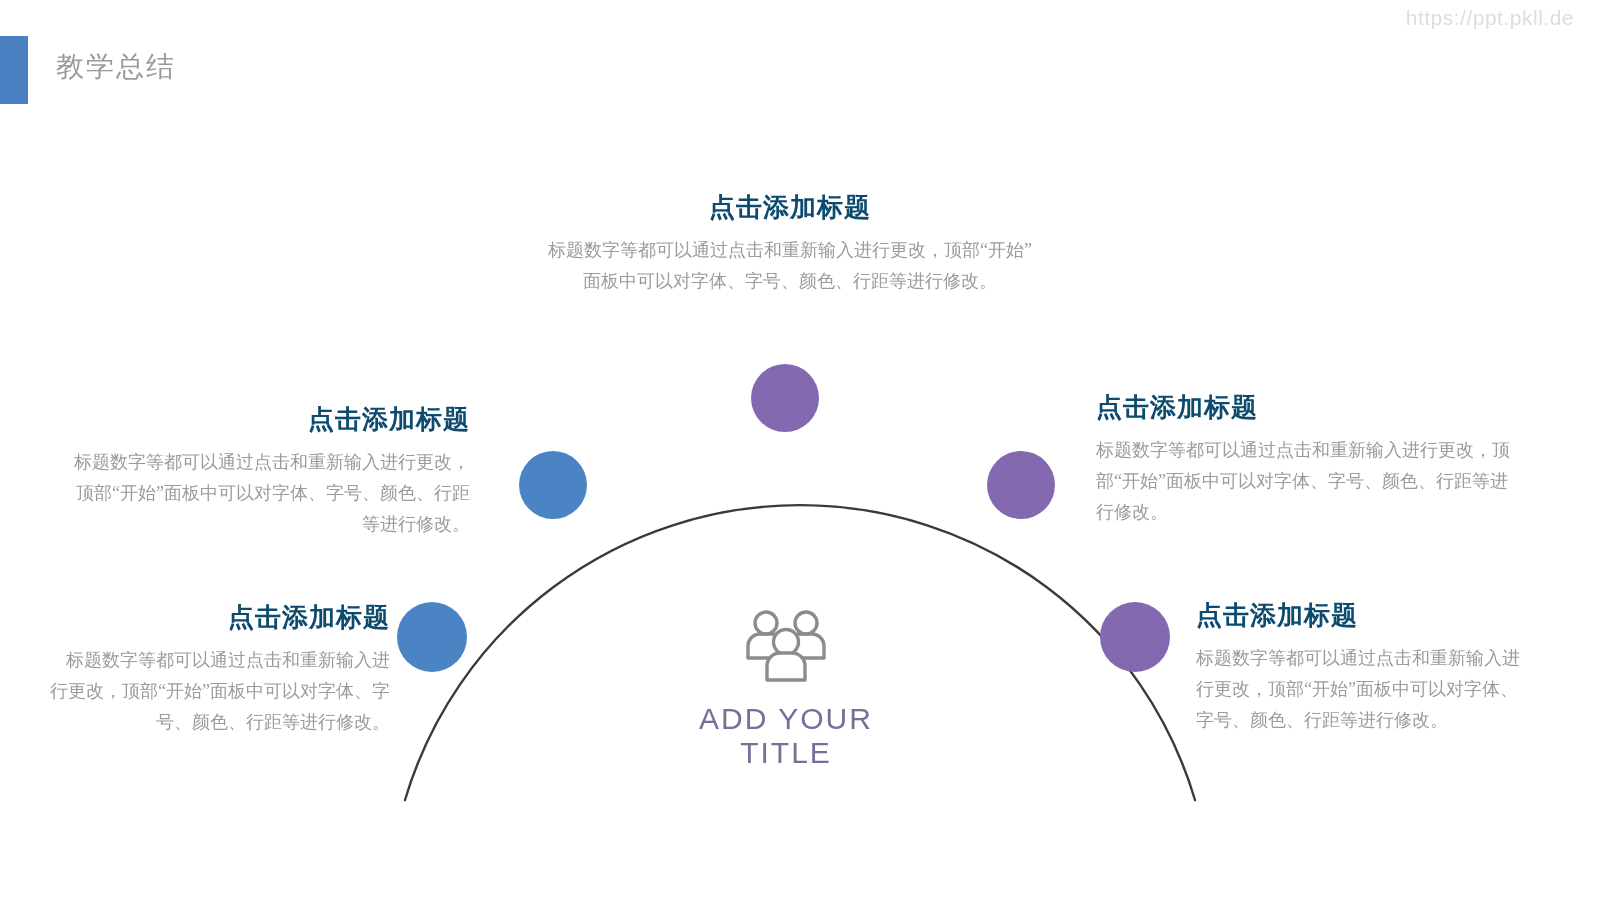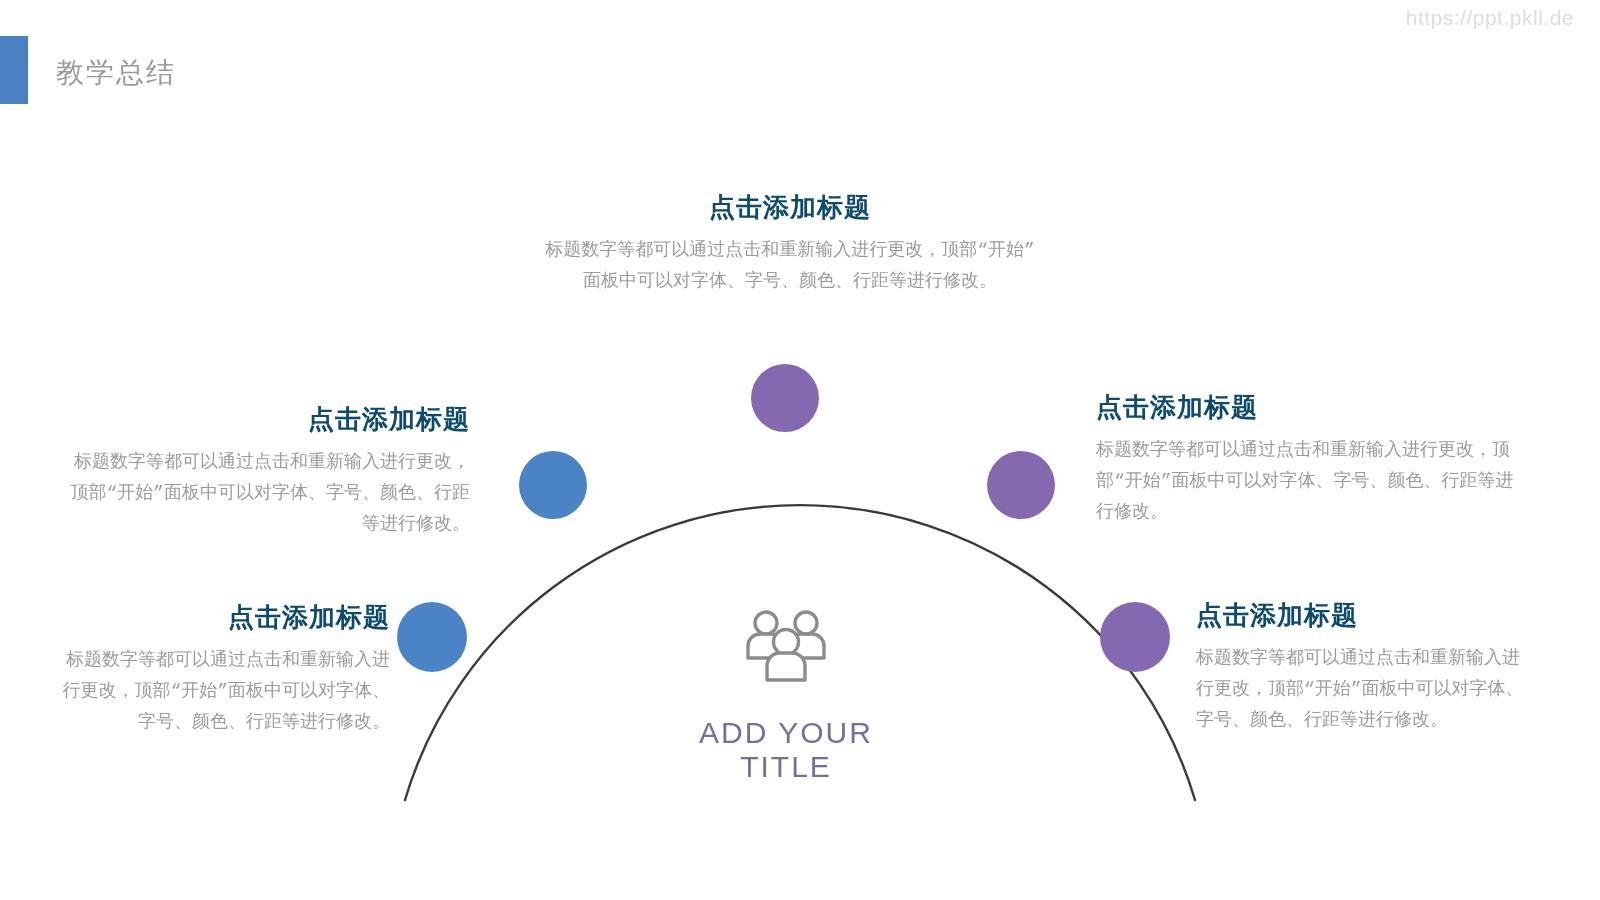--- a/index.html
+++ b/index.html
@@ -41,21 +41,21 @@
     position: absolute;
     left: 0;
     top: 36px;
     width: 28px;
     height: 68px;
     background: #4a81c3;
   }
   .header-title {
     position: absolute;
     left: 56px;
-    top: 54px;
+    top: 48px;
     font-size: 28px;
     color: #9a9a9a;
     letter-spacing: 2px;
     font-family: "DejaVu Sans", "Liberation Sans", sans-serif;
   }
 
   
   .arc-svg {
     position: absolute;
     left: 0;
@@ -78,21 +78,21 @@
     color: #0c4a6e;
     letter-spacing: 1px;
     margin: 0 0 10px 0;
     font-family: "DejaVu Sans", "Liberation Sans", sans-serif;
   }
   .block-body {
     font-size: 18px;
     line-height: 31px;
     color: #9b9b9b;
     margin: 0;
-    font-family: Liberation Mono, monospace;
+    font-family: Liberation Serif, serif;
   }
 
   .tb { position: absolute; }
 
   #block-top      { left: 540px;  top: 190px; width: 500px; text-align: center; }
   #block-left-mid { left: 70px;   top: 402px; width: 400px; text-align: right; }
   #block-right-mid{ left: 1096px; top: 390px; width: 420px; text-align: left; }
   #block-left-bot { left: 50px;   top: 600px; width: 340px; text-align: right; }
   #block-right-bot{ left: 1196px; top: 598px; width: 330px; text-align: left; }
 
@@ -106,21 +106,21 @@
     left: 650px;
     top: 608px;
     width: 272px;
     text-align: center;
   }
   .center-icon {
     display: block;
     margin: 0 auto;
   }
   .center-title {
-    margin-top: 28px;
+    margin-top: 14px;
     font-size: 30px;
     color: #7a6e99;
     letter-spacing: 2px;
     font-family: "Liberation Sans", sans-serif;
   }
 </style>
 </head>
 <body>
 
 <div class="slide">

